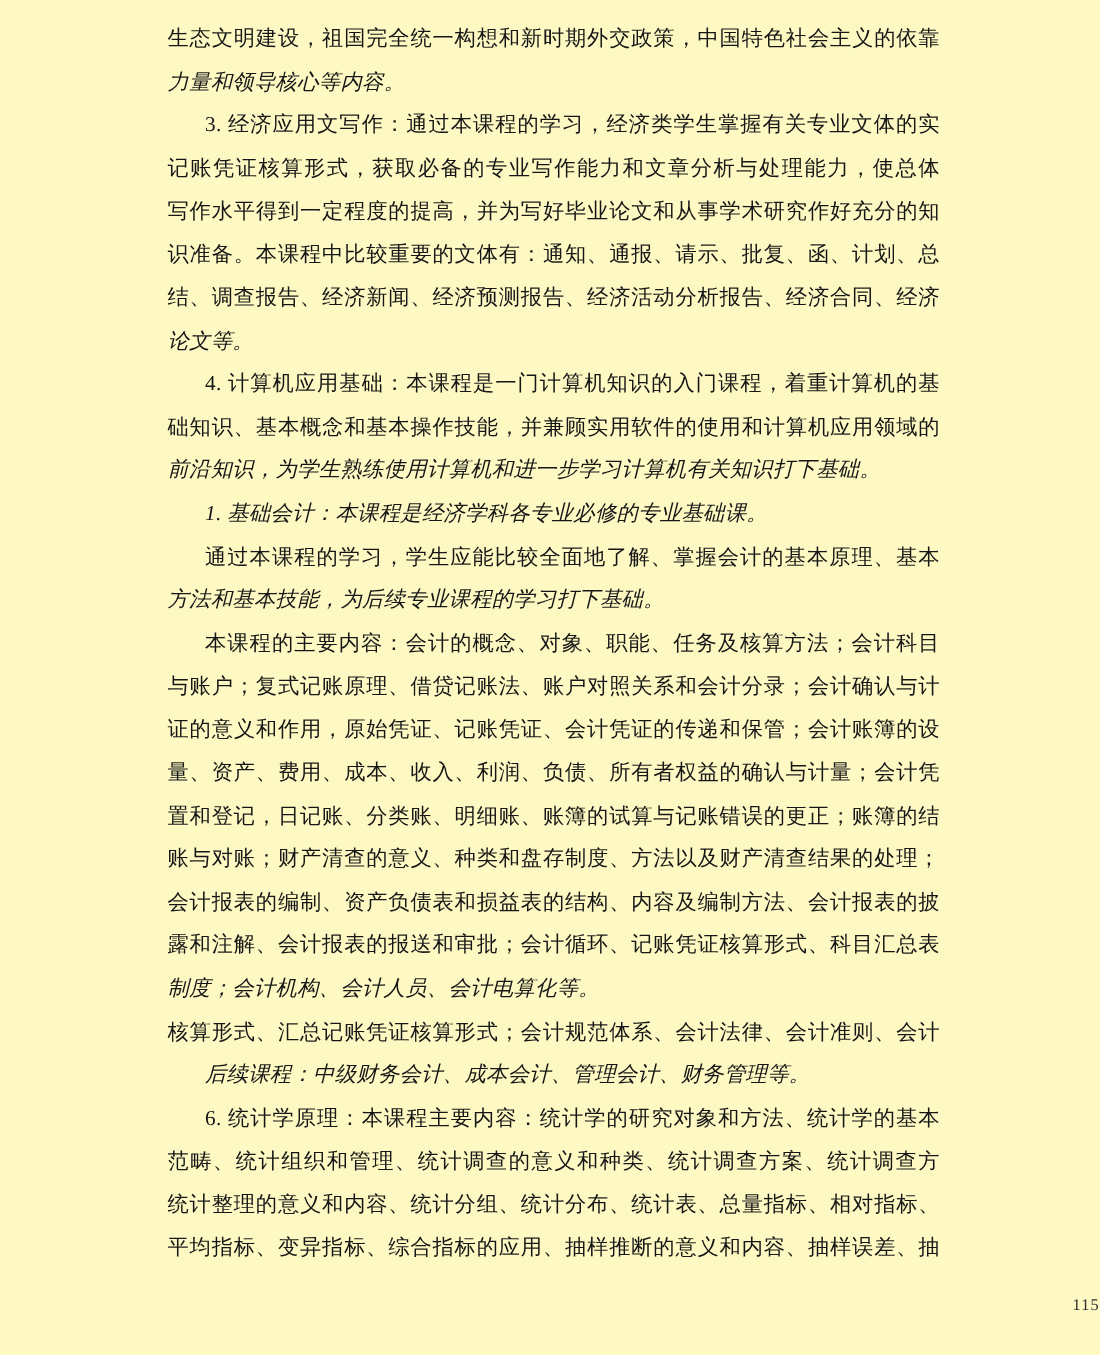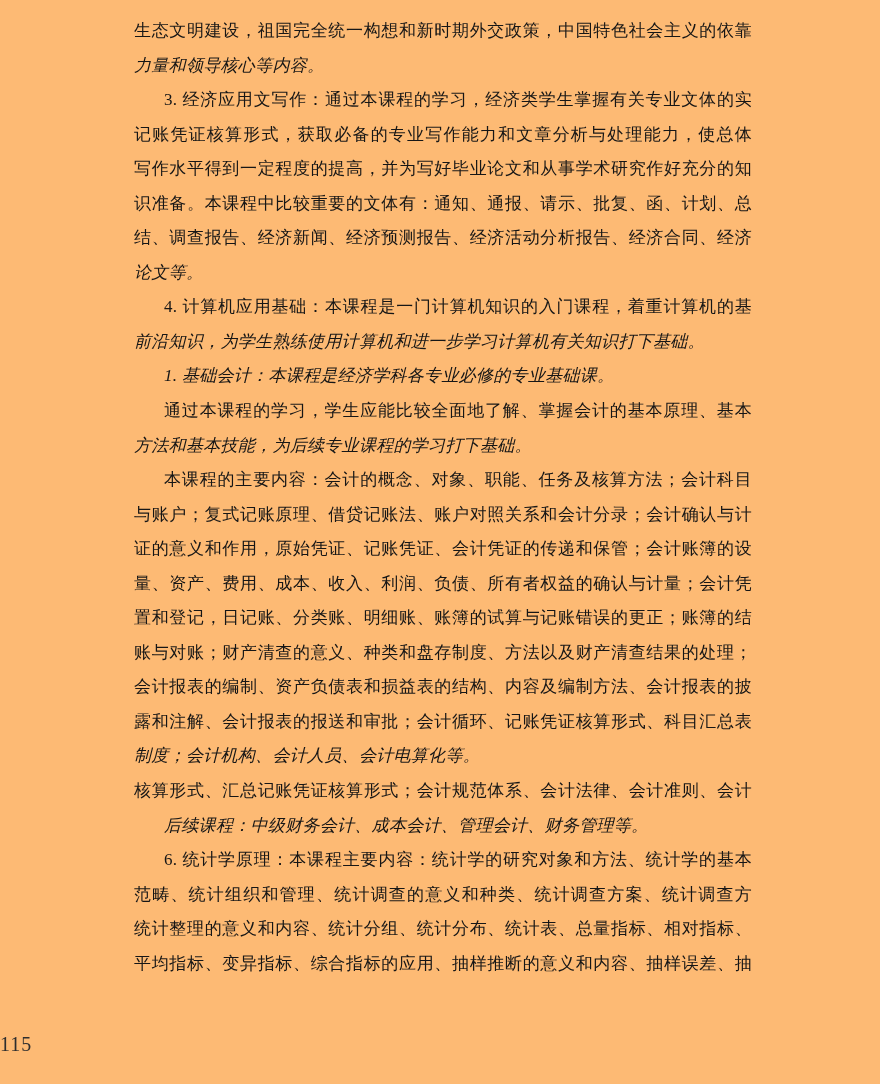--- a/index.html
+++ b/index.html
@@ -1,20 +1,20 @@
 <!DOCTYPE html>
 <html><head>
 <meta charset="utf-8">
 <style>
   html, body { margin: 0; padding: 0; background: #ffffff; }
   .page {
     position: relative;
     width: 880px;
     height: 1084px;
-    background: #fdba74;
+    background: #fef9c3;
     overflow: hidden;
     font-family: "Liberation Serif", serif;
     color: #161616;
   }
   .content {
     position: absolute;
     left: 134px;
     top: 14px;
     width: 618px;
   }
@@ -30,40 +30,41 @@
   }
   .line.last { text-align-last: left; font-style: italic; }
   .line.ind  { text-indent: 30px; }
   .footer {
     position: absolute;
     left: 0;
     right: 0;
     top: 1032px;
     height: 24px;
     line-height: 24px;
-    text-align: left;
-    font-size: 20px;
+    text-align: right;
+    font-size: 13px;
     color: #2e2e2e;
     letter-spacing: 1px;
   }
 </style>
 </head>
 <body>
 
 <div class="page">
   <div class="content">
     <div class="line">生态文明建设，祖国完全统一构想和新时期外交政策，中国特色社会主义的依靠</div>
     <div class="line last">力量和领导核心等内容。</div>
     <div class="line ind">3. 经济应用文写作：通过本课程的学习，经济类学生掌握有关专业文体的实</div>
     <div class="line">记账凭证核算形式，获取必备的专业写作能力和文章分析与处理能力，使总体</div>
     <div class="line">写作水平得到一定程度的提高，并为写好毕业论文和从事学术研究作好充分的知</div>
     <div class="line">识准备。本课程中比较重要的文体有：通知、通报、请示、批复、函、计划、总</div>
     <div class="line">结、调查报告、经济新闻、经济预测报告、经济活动分析报告、经济合同、经济</div>
     <div class="line last">论文等。</div>
     <div class="line ind">4. 计算机应用基础：本课程是一门计算机知识的入门课程，着重计算机的基</div>
+    <div class="line">础知识、基本概念和基本操作技能，并兼顾实用软件的使用和计算机应用领域的</div>
     <div class="line last">前沿知识，为学生熟练使用计算机和进一步学习计算机有关知识打下基础。</div>
     <div class="line ind last">1. 基础会计：本课程是经济学科各专业必修的专业基础课。</div>
     <div class="line ind">通过本课程的学习，学生应能比较全面地了解、掌握会计的基本原理、基本</div>
     <div class="line last">方法和基本技能，为后续专业课程的学习打下基础。</div>
     <div class="line ind">本课程的主要内容：会计的概念、对象、职能、任务及核算方法；会计科目</div>
     <div class="line">与账户；复式记账原理、借贷记账法、账户对照关系和会计分录；会计确认与计</div>
     <div class="line">证的意义和作用，原始凭证、记账凭证、会计凭证的传递和保管；会计账簿的设</div>
     <div class="line">量、资产、费用、成本、收入、利润、负债、所有者权益的确认与计量；会计凭</div>
     <div class="line">置和登记，日记账、分类账、明细账、账簿的试算与记账错误的更正；账簿的结</div>
     <div class="line">账与对账；财产清查的意义、种类和盘存制度、方法以及财产清查结果的处理；</div>

